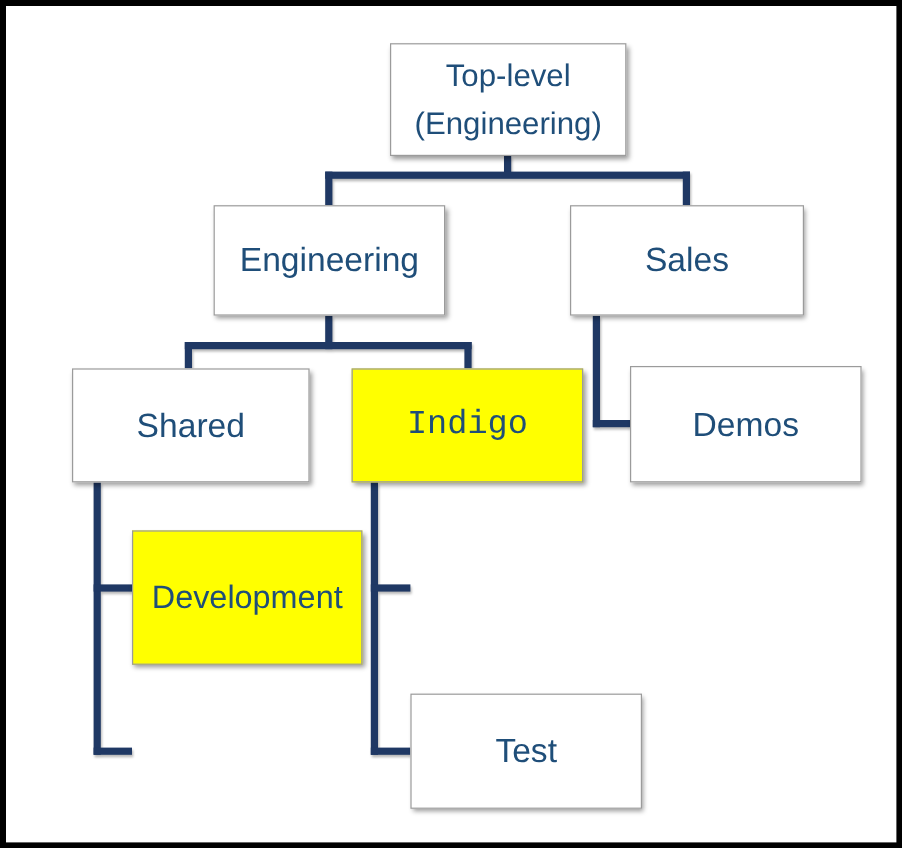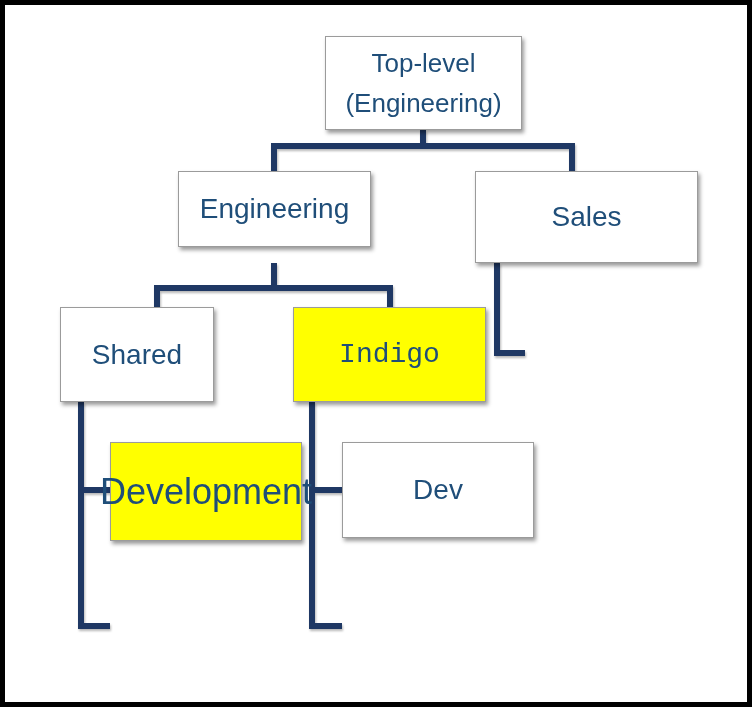--- a/index.html
+++ b/index.html
@@ -57,26 +57,26 @@
     display:flex;
     flex-direction:column;
     align-items:center;
     justify-content:center;
     text-align:center;
     line-height:40px;
     white-space:nowrap;
   }
   .node.highlight{background:var(--highlight);}
   .n-top{left:320px;top:31px;width:197px;height:94px;font-size:26px;}
-  .n-engineering{left:173px;top:166px;width:193px;height:76px;}
-  .n-sales{left:470px;top:166px;width:223px;height:92px;}
-  .n-shared{left:55px;top:302px;width:154px;height:95px;}
+  .n-engineering{left:173px;top:166px;width:193px;height:92px;}
+  .n-sales{left:470px;top:166px;width:195px;height:92px;}
+  .n-shared{left:55px;top:302px;width:198px;height:95px;}
   .n-indigo{left:288px;top:302px;width:193px;height:95px;font-family:Liberation Mono, monospace;}
   .n-demos{left:520px;top:300px;width:193px;height:97px;}
-  .n-development{left:105px;top:437px;width:192px;height:99px;font-size:36px;}
+  .n-development{left:105px;top:437px;width:192px;height:112px;font-size:27px;}
   .n-dev{left:337px;top:437px;width:192px;height:96px;}
   .n-qa{left:105px;top:573px;width:190px;height:96px;}
   .n-test{left:337px;top:573px;width:193px;height:96px;}
 </style>
 </head>
 <body>
 
 <div id="stage">
 
   <div class="cgroup">
@@ -120,24 +120,27 @@
   </div>
 
   <div class="node n-shared">
     <span>Shared</span>
   </div>
 
   <div class="node n-indigo highlight">
     <span>Indigo</span>
   </div>
 
+  <div class="node n-demos">
+    <span>Demos</span>
+  </div>
 
   <div class="node n-development highlight">
     <span>Development</span>
   </div>
 
-  <div class="node n-dev">
-    <span>Dev</span>
-  </div>
 
 
+  <div class="node n-test">
+    <span>Test</span>
+  </div>
 
 </div>
 
 </body></html>

